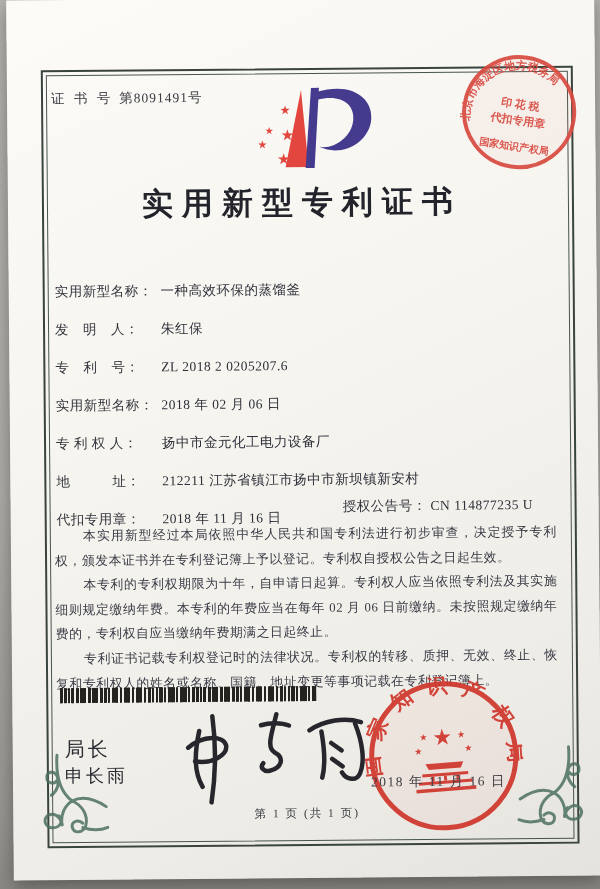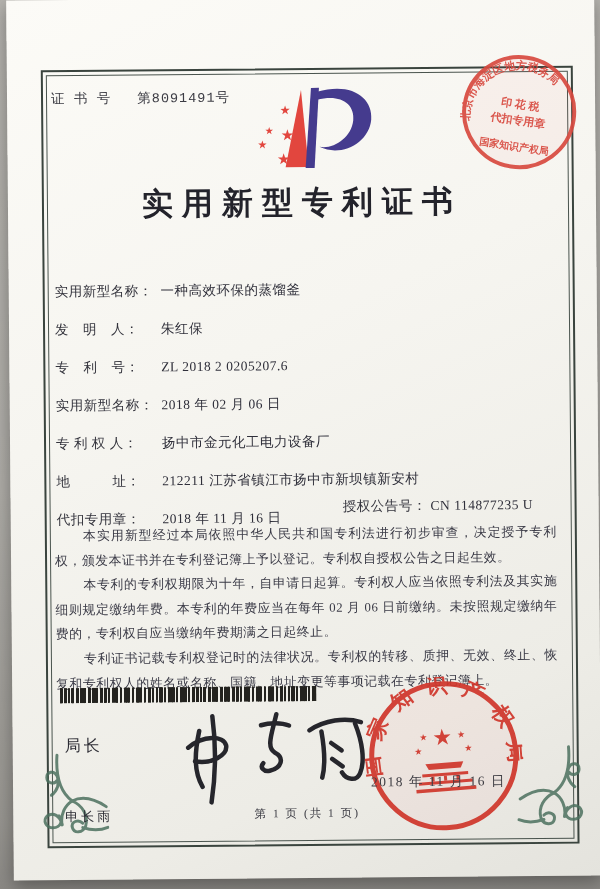--- a/index.html
+++ b/index.html
@@ -11,38 +11,38 @@
   .paper{
     position:absolute;left:10px;top:-2px;width:588px;height:880px;
     background:linear-gradient(155deg,#fcfbf7 0%,#f6f5f0 40%,#edece6 80%,#e4e3dd 100%);
     box-shadow:0 6px 18px rgba(0,0,0,.35);
     transform:rotate(-.5deg);transform-origin:50% 50%;
   }
   .frame{position:absolute;left:34px;top:70px;right:22px;bottom:32px;border:2px solid #3a443e;}
   .frame::after{content:"";position:absolute;inset:3px;border:1px solid #4a544e;}
   .abs{position:absolute;}
   .certno{left:44px;top:90px;font-size:13.5px;color:#3c3c44;letter-spacing:3px;}
-  .certno .num{letter-spacing:1px;margin-left:24px;font-family:Liberation Mono, monospace;}
+  .certno .num{letter-spacing:1px;margin-left:6px;}
   .title{left:0;top:184px;width:100%;text-align:center;font-size:31px;font-weight:700;
          color:#23232b;letter-spacing:9px;}
   .fields{left:46px;top:272px;width:520px;font-size:13.5px;color:#33333c;}
   .frow{position:absolute;left:0;white-space:nowrap;letter-spacing:.5px;}
   .flabel{display:inline-block;min-width:102px;color:#33333c;margin-top:11px;}
   .fvalue{color:#2f2f3a;}
   .grantno{position:absolute;left:286px;top:0;}
   .paras{left:44px;top:524px;width:502px;font-size:12.8px;line-height:24.6px;
          color:#3a3a46;text-align:justify;}
   .paras p{margin:0;text-indent:2.2em;letter-spacing:.6px;}
   .barcode{left:48px;top:688px;width:256px;height:15px;
     background:
       repeating-linear-gradient(90deg,#24231f 0 2px,transparent 2px 4px),
       repeating-linear-gradient(90deg,#24231f 0 1px,transparent 1px 6px),
       repeating-linear-gradient(90deg,#24231f 0 3px,transparent 3px 11px);}
-  .director{left:52px;top:736px;font-size:16px;color:#2c2c34;letter-spacing:3px;text-align:right;}
-  .director-name{left:52px;top:764px;font-size:13px;color:#2c2c34;letter-spacing:3px;margin-top:44px;}
+  .director{left:52px;top:736px;font-size:20px;color:#2c2c34;letter-spacing:3px;text-align:right;}
+  .director-name{left:52px;top:764px;font-size:18px;color:#2c2c34;letter-spacing:3px;}
   .sig{left:158px;top:706px;transform:rotate(-3deg);}
   .stamp-top{left:452px;top:56px;width:120px;height:120px;transform:rotate(9deg);opacity:.92;}
   .stamp-bottom{left:352px;top:680px;width:158px;height:158px;transform:rotate(-4deg);opacity:.93;}
   .sealdate{left:358px;top:776px;font-size:13.5px;color:#3e3d43;letter-spacing:1.5px;z-index:5;}
   .footer{left:0;top:808px;width:100%;text-align:center;font-size:11.5px;color:#3a3a42;letter-spacing:2px;}
   .orn{position:absolute;width:74px;height:92px;}
   .orn-l{left:22px;top:752px;}
   .orn-r{right:10px;top:748px;transform:scaleX(-1);}
   svg{display:block;}
 </style>

